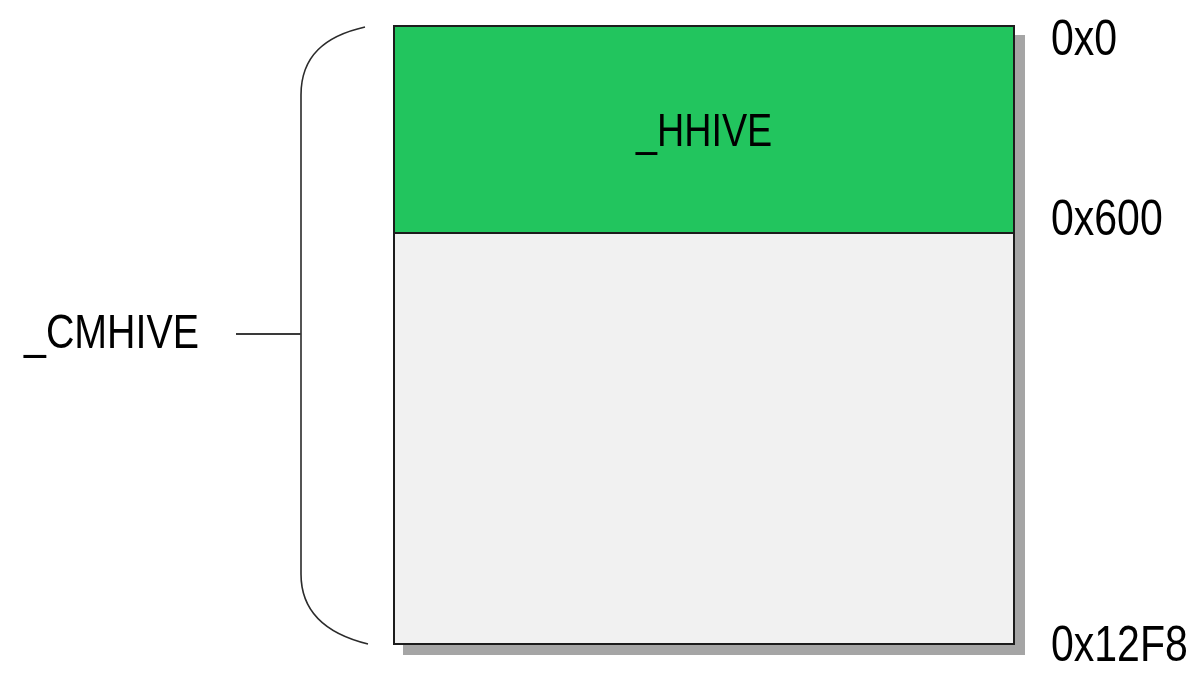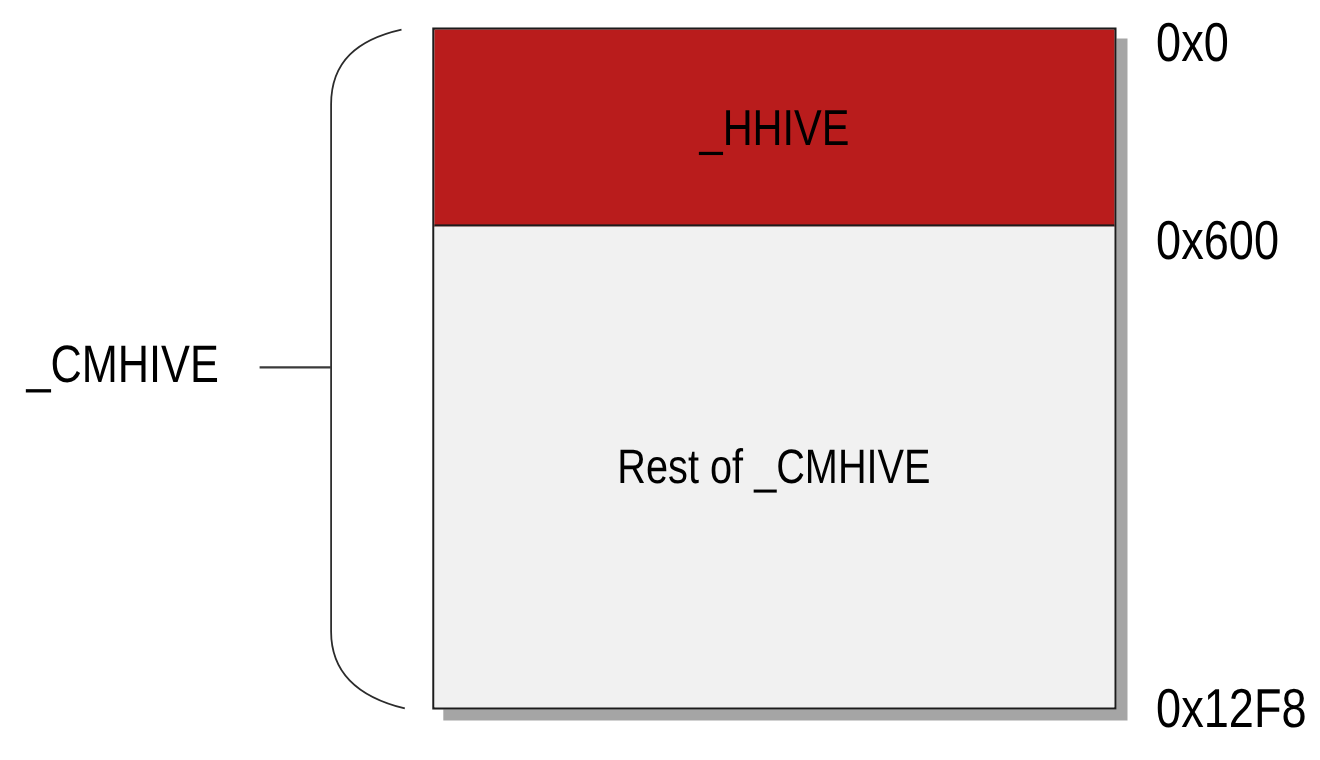--- a/index.html
+++ b/index.html
@@ -31,22 +31,22 @@
     height: 620px;
     box-sizing: border-box;
     border: 2px solid #1c1c1c;
     background: #f1f1f1;
     box-shadow: 10px 10px 0 #a5a5a5;
     display: flex;
     flex-direction: column;
   }
   .section-top {
     box-sizing: border-box;
-    height: 179px;
-    background: #b91c1c;
+    height: 207px;
+    background: #22c55e;
     border-bottom: 2px solid #1c1c1c;
     display: flex;
     align-items: center;
     justify-content: center;
   }
   .section-bottom {
     flex: 1;
     background: #f1f1f1;
     display: flex;
     align-items: center;
@@ -96,22 +96,19 @@
     <path d="M 365 27 C 325 36 301 56 301 95 L 301 574 C 301 613 327 634 368 644" fill="none" stroke="#2b2b2b" stroke-width="1.6"></path>
     <path d="M 236 334 L 301 334" fill="none" stroke="#3a3a3a" stroke-width="2"></path>
   </svg>
 
   <div class="struct-label cond">_CMHIVE</div>
 
   <div class="memory-box">
     <div class="section-top">
       <span class="cond section-label-top">_HHIVE</span>
     </div>
-    <div class="section-bottom">
-      <span class="cond section-label-bottom">Rest of _CMHIVE</span>
-    </div>
   </div>
 
   <div class="offset offset-top cond">0x0</div>
   <div class="offset offset-middle cond">0x600</div>
   <div class="offset offset-bottom cond">0x12F8</div>
 
 </div>
 
 </body></html>

